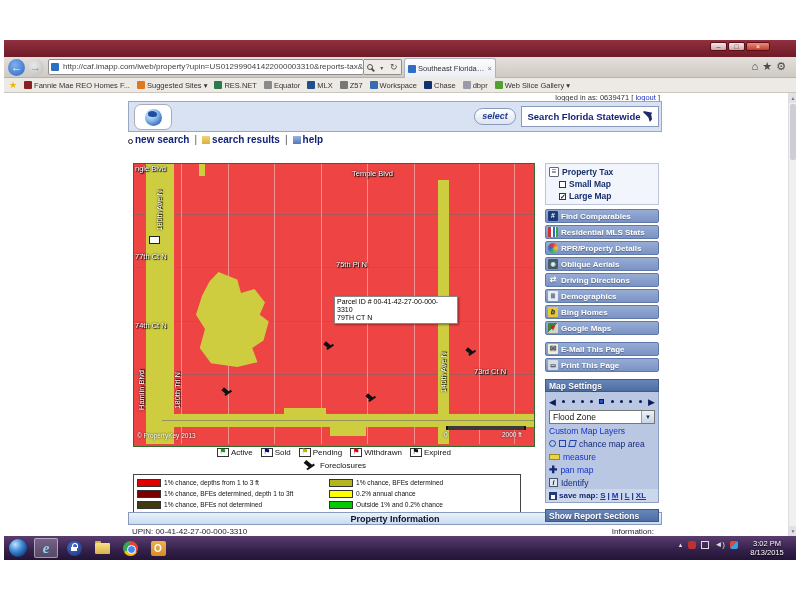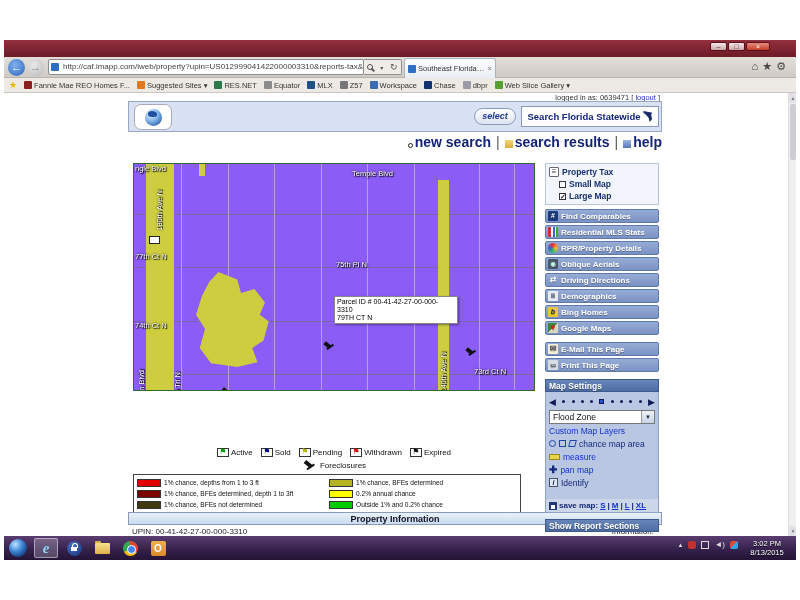--- a/index.html
+++ b/index.html
@@ -50,26 +50,26 @@
   .globe{width:17px;height:17px;border-radius:50%;background:radial-gradient(circle at 35% 30%,#eaf4ff,#7fb2e8 45%,#1d4f9e 90%);position:relative;overflow:hidden}
   .globe::after{content:"";position:absolute;left:3px;top:2px;width:9px;height:6px;background:#1d4f9e;border-radius:50% 60% 40% 50%}
   .hdrtitle{position:absolute;left:50px;top:2px;font-size:8.5px;font-weight:bold;color:#14143c;line-height:9px;white-space:nowrap}
   .imappbtn{position:absolute;left:345px;top:6px;width:42px;height:17px;background:linear-gradient(#ffffff,#dde4f0);
     border:1px solid #8899bb;border-radius:9px;font-size:9px;font-weight:bold;font-style:italic;
     color:#223a8c;text-align:center;line-height:15px}
   .searchfl{position:absolute;left:392px;top:4px;width:138px;height:21px;background:#fff;
     border:1px solid #8899bb;font-size:9.5px;font-weight:bold;color:#14237a;display:flex;
     align-items:center;justify-content:center;gap:3px}
   .flshape{width:9px;height:11px;background:#1a2a6a;clip-path:polygon(0 0,100% 15%,85% 30%,95% 75%,70% 100%,55% 60%,15% 25%,0 18%)}
-  .linksrow{position:absolute;left:124px;top:41px;width:534px;height:12px;font-size:14px;font-weight:bold;
-    color:#14237a;text-align:right;white-space:nowrap}
+  .linksrow{position:absolute;left:124px;top:41px;width:534px;height:12px;font-size:10px;font-weight:bold;
+    color:#14237a;white-space:nowrap}
   .linksrow .sep{color:#555;margin:0 5px;font-weight:normal}
   .micon{display:inline-block;width:8px;height:8px;vertical-align:-1px;margin-right:2px}
   
-  .map{position:absolute;left:129px;top:70px;width:402px;height:228px;background:#8b5cf6;
+  .map{position:absolute;left:129px;top:70px;width:402px;height:284px;background:#ef4444;
     border:1px solid #2f6b2f;overflow:hidden}
   .gl-h{position:absolute;left:0;width:402px;height:1px;background:rgba(110,110,110,.55)}
   .gl-v{position:absolute;top:0;width:1px;height:280px;background:rgba(240,240,240,.45)}
   .road{position:absolute;background:#cdcd3f}
   .maplabel{position:absolute;color:#fff;font-size:7.5px;line-height:8px;white-space:nowrap;
     text-shadow:0 0 2px #000,1px 1px 1px #000}
   .vert{writing-mode:vertical-rl;transform:rotate(180deg)}
   .tooltip{position:absolute;left:200px;top:132px;width:124px;background:#fff;border:1px solid #888;
     font-size:7px;line-height:8px;color:#000;padding:1px 2px;box-shadow:1px 1px 2px rgba(0,0,0,.4)}
   .gavel{position:absolute;width:13px;height:13px}
@@ -126,21 +126,21 @@
   .msrow{display:flex;align-items:center;gap:3px;height:13px;font-size:8.5px;color:#15297a}
   .shpc{width:7px;height:7px;border:1px solid #2244aa;border-radius:50%}
   .shps{width:7px;height:7px;border:1px solid #2244aa}
   .shpp{width:7px;height:7px;border:1px solid #2244aa;transform:skewX(-14deg)}
   .ruler{width:11px;height:6px;background:#e8d44a;border:1px solid #998a1a}
   .movecross{color:#15297a;font-size:10px;line-height:10px;font-weight:bold}
   .idico{width:9px;height:9px;background:#dfe8f4;border:1px solid #456;color:#123;font-size:7px;
     line-height:8px;text-align:center;font-style:italic;font-weight:bold}
   .floppy{width:8px;height:8px;background:#223a7a;position:relative}
   .floppy::after{content:"";position:absolute;left:2px;top:3px;width:4px;height:4px;background:#fff}
-  .saverow{display:flex;align-items:center;gap:2px;height:13px;font-size:8px;font-weight:bold;color:#15297a;background:#cdd7ea;margin:10px -3px -2px -3px;padding:0 3px}
+  .saverow{display:flex;align-items:center;gap:2px;height:13px;font-size:8px;font-weight:bold;color:#15297a;background:#cdd7ea;margin:0 -3px -2px -3px;padding:0 3px}
   .saverow a{color:#1433cc}
   
   .taskbar{position:absolute;left:0;top:496px;width:792px;height:24px;
     background:linear-gradient(#5a3d70,#33204a 60%,#241436)}
   .orb{position:absolute;left:5px;top:3px;width:18px;height:18px;border-radius:50%;
     background:radial-gradient(circle at 35% 30%,#bfe3ff,#3f8ad8 40%,#123a7a 80%)}
   .tico{position:absolute;top:2px;width:24px;height:20px;border-radius:2px;display:flex;
     align-items:center;justify-content:center}
   .tico.active{background:rgba(255,255,255,.22);border:1px solid rgba(255,255,255,.45)}
   .ie-e{color:#8fd4f2;font-size:15px;font-weight:bold;font-style:italic;font-family:"Liberation Serif",serif}

